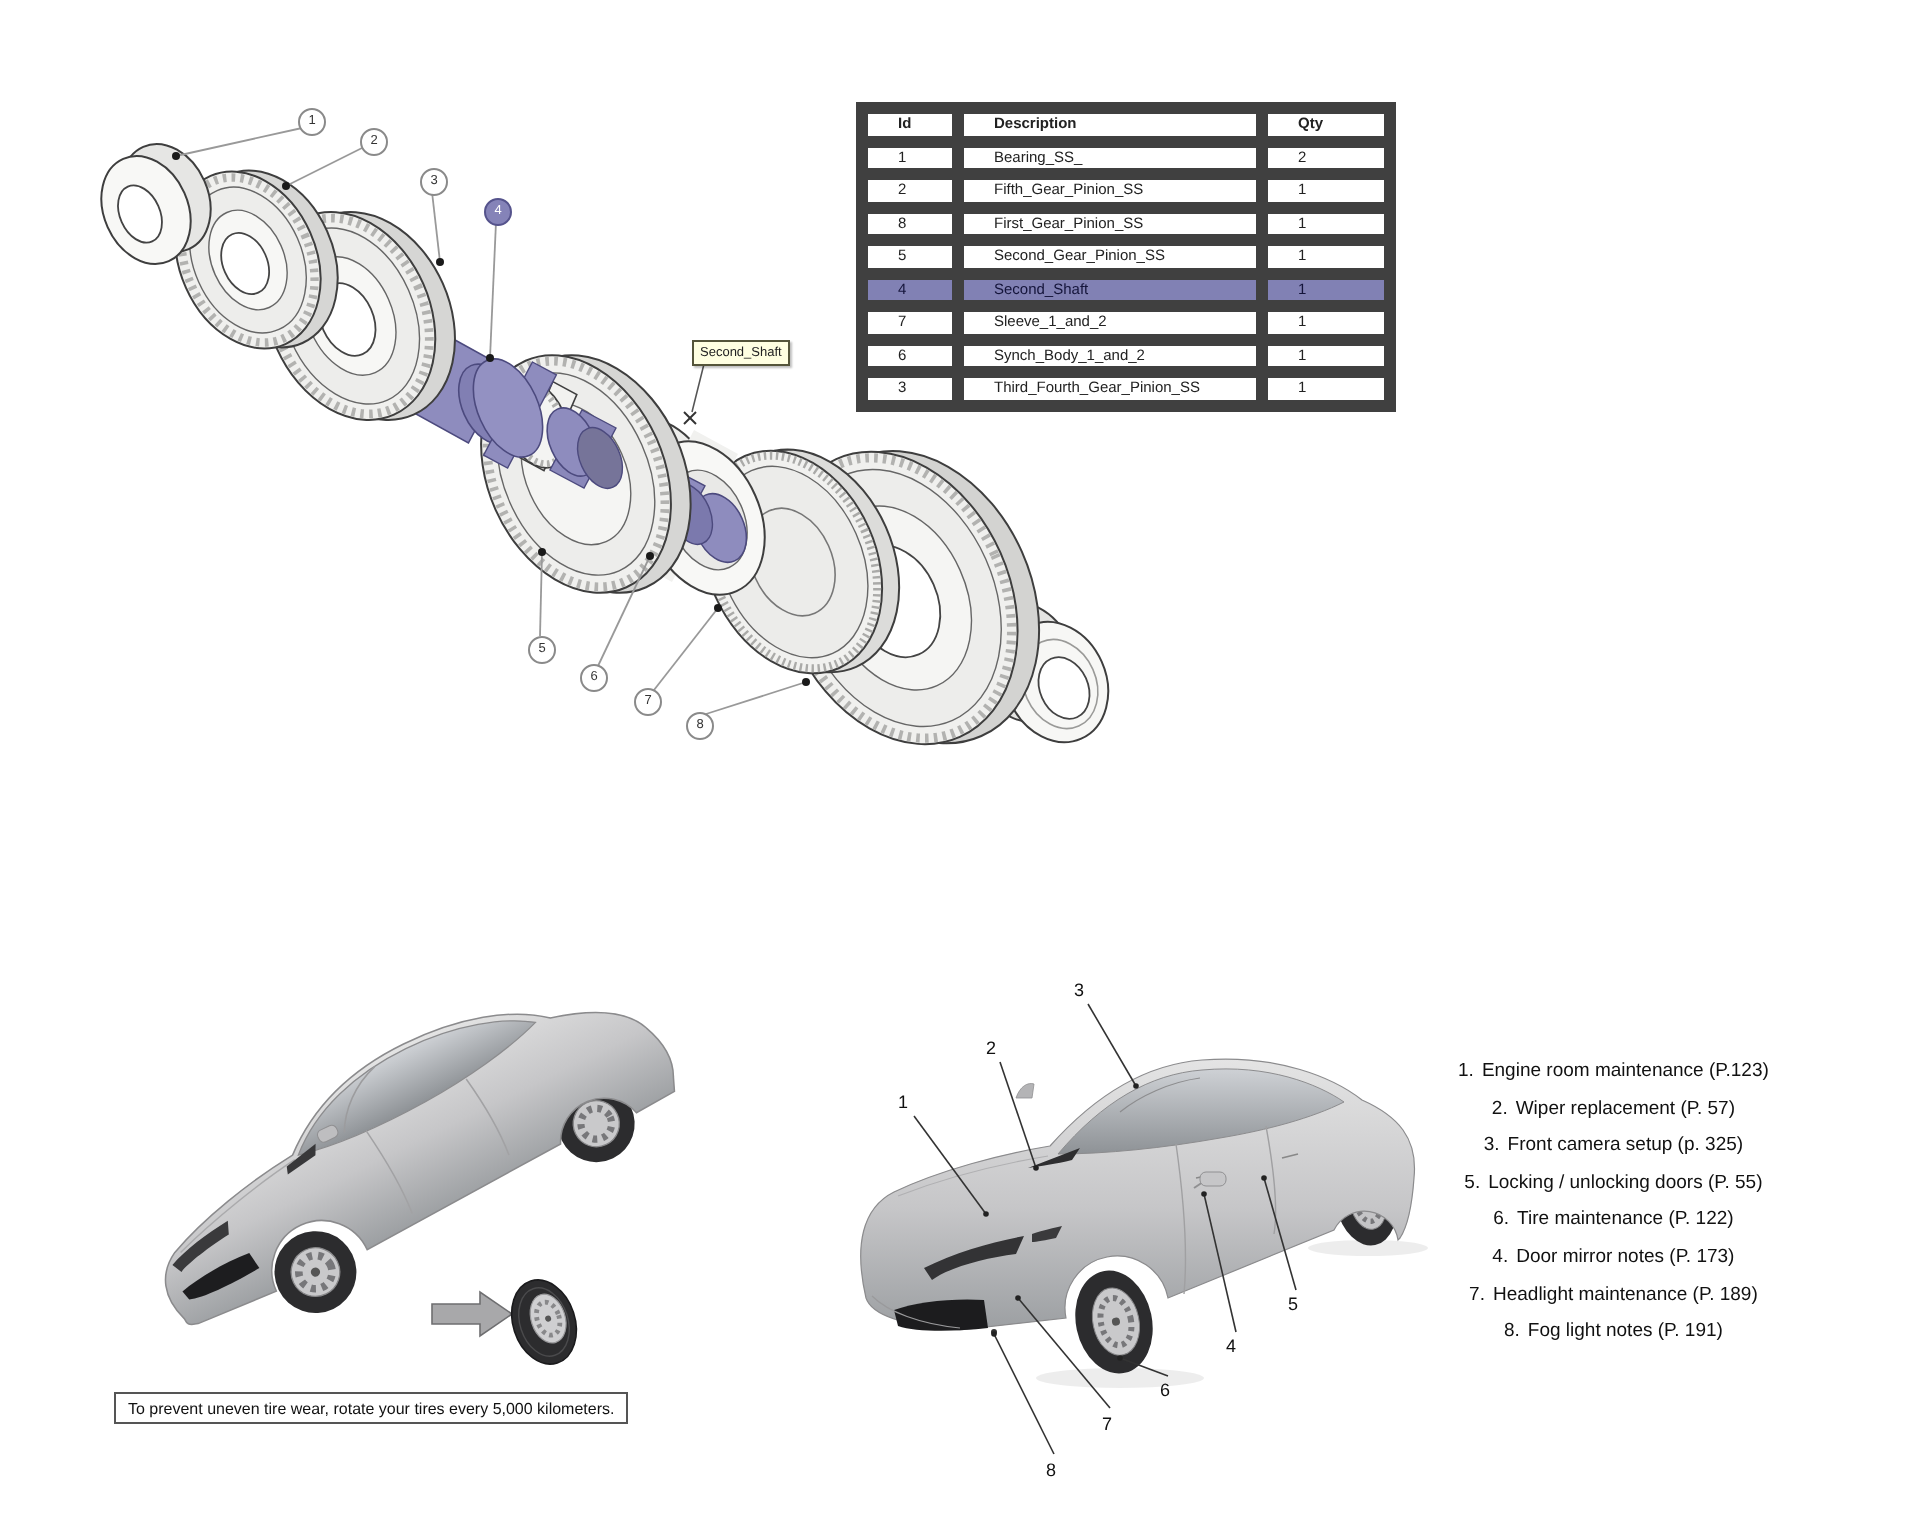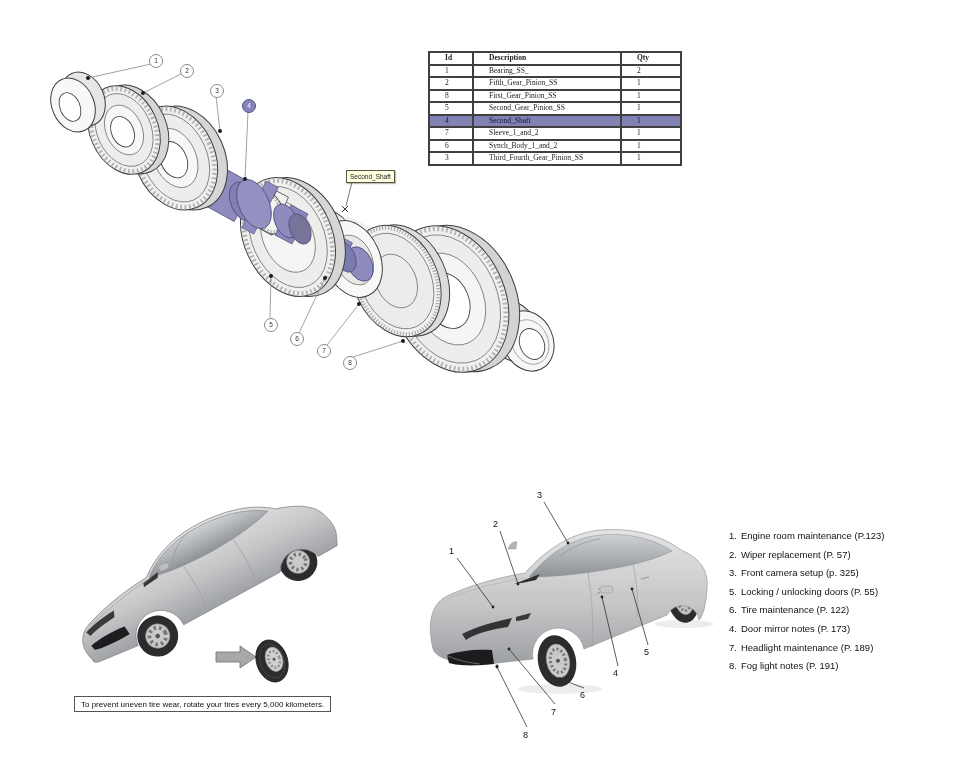--- a/index.html
+++ b/index.html
@@ -8,21 +8,21 @@
     overflow:hidden; font-family:"Liberation Sans", sans-serif;
   }
   .art { position:absolute; left:0; top:0; }
 
   
   .parts-table {
     position:absolute; left:428px; top:51px; border-collapse:collapse;
     background:#fff; font-size:7.5px; line-height:8px; color:#222;
     font-family:"Liberation Sans", sans-serif;
   }
-  .parts-table td, .parts-table th { border:2px solid #404040; padding:1px 15px; height:8.5px; white-space:nowrap;font-family:Liberation Serif, serif; }
+  .parts-table td, .parts-table th { border:6px solid #404040; padding:1px 15px; height:8.5px; white-space:nowrap; }
   .parts-table th { text-align:left; font-weight:bold; }
   .parts-table td.c-id { width:12px; }
   .parts-table td.c-desc, .parts-table th.c-desc { width:116px;margin-top:47px; }
   .parts-table td.c-qty, .parts-table th.c-qty { width:28px; }
   .parts-table tr.hl td { background:#8181b4; color:#14143a; }
 
   
   .chip {
     position:absolute; width:12px; height:12px; border:1px solid #8a8a8a;
     border-radius:50%; background:#fff; font-size:6.5px; line-height:12px;
@@ -33,30 +33,30 @@
   
   .tooltip {
     position:absolute; left:346px; top:170px; background:#ffffe1;
     border:1px solid #55553a; font-size:6.5px; line-height:8px;
     padding:1.5px 3px; color:#222; box-shadow:1px 1px 1px rgba(0,0,0,.25);
     white-space:nowrap;
   }
 
   
   .caption {
-    position:absolute; left:74px; top:696px; border:1px solid #555;
+    position:absolute; left:57px; top:696px; border:1px solid #555;
     padding:2.5px 6px; font-size:8px; color:#111; background:#fff; white-space:nowrap;
   }
 
   
   .maint {
     position:absolute; left:729px; top:531px; list-style:none; margin:0; padding:0;
     font-size:9.5px; line-height:10px; color:#111;
   }
-  .maint li { margin-bottom:8.6px; white-space:nowrap; }
+  .maint li { margin-bottom:8.6px; white-space:nowrap;text-align:center; }
   .maint .num { display:inline-block; margin-right:4px; }
 
   
   .carnum { position:absolute; font-size:9px; color:#111; }
 </style>
 </head>
 <body>
 
 <div class="page">
 

